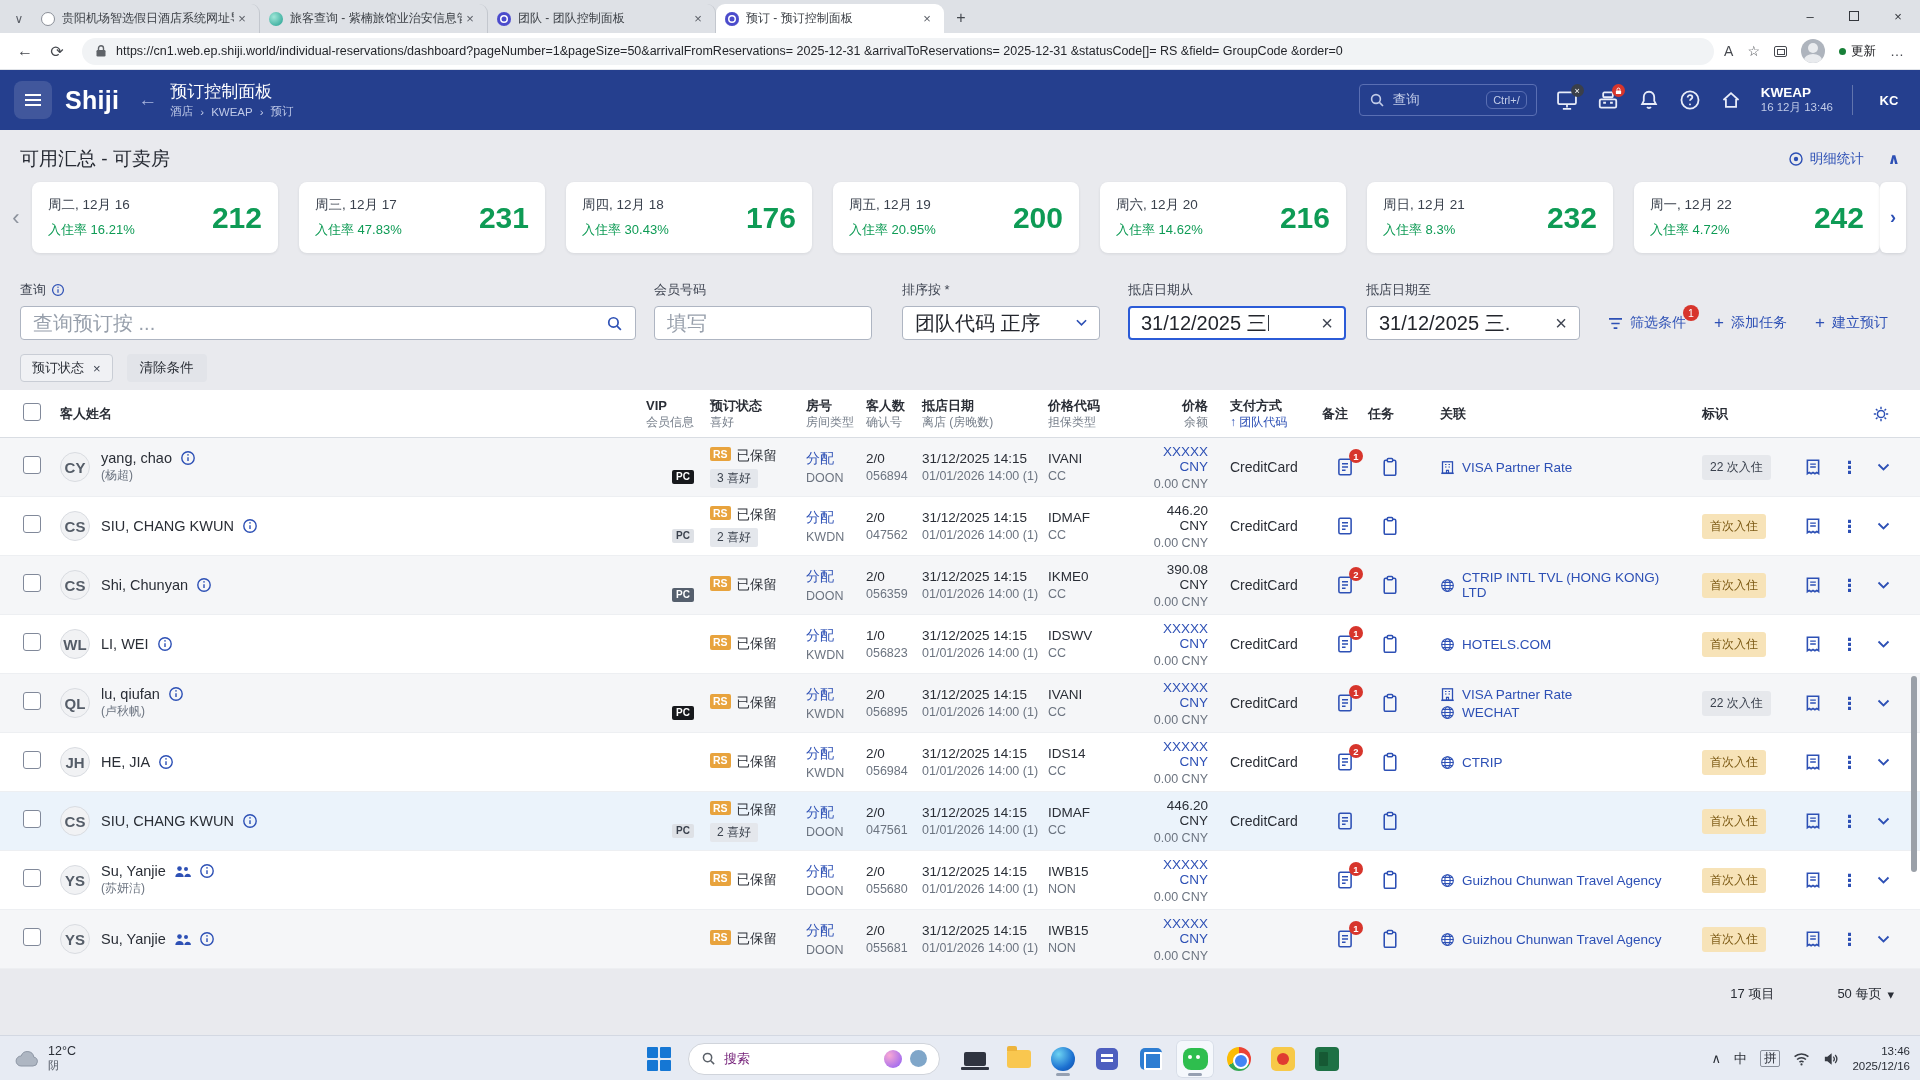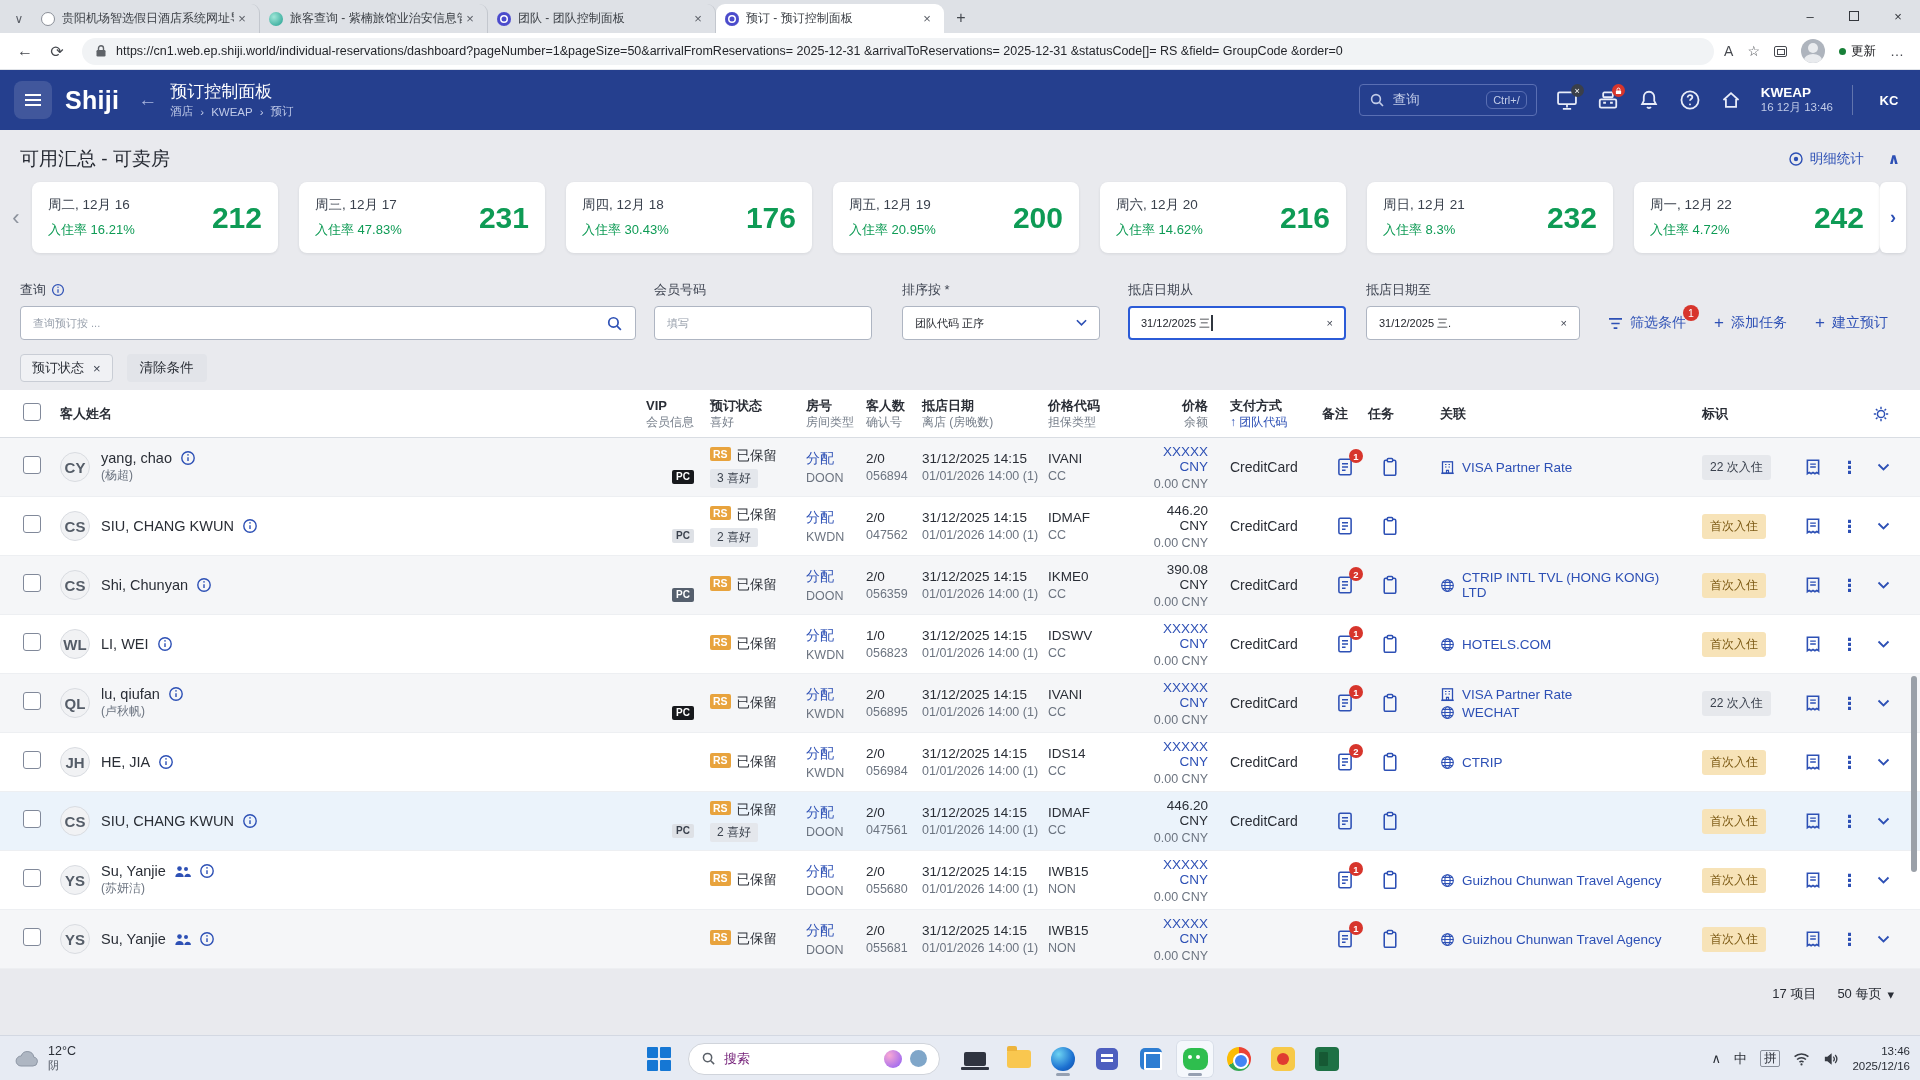--- a/index.html
+++ b/index.html
@@ -65,21 +65,21 @@
 .card{width:246px;height:71px;background:#fff;border-radius:8px;box-shadow:0 1px 3px rgba(25,30,40,.09);display:flex;align-items:center;padding:0 16px}
 .card-day{font-size:13.5px;color:#3A414D;margin-bottom:7px}
 .card-occ{font-size:13px;color:#0E9B55}
 .card-l{flex:1}
 .card-num{font-size:30px;font-weight:700;color:#0E9B55}
 .car-right{position:absolute;right:14px;top:0;width:26px;height:71px;background:#fff;border-radius:6px;box-shadow:0 1px 3px rgba(25,30,40,.12);display:flex;align-items:center;justify-content:center;color:#2D50B5;font-size:18px;font-weight:700}
 
 .filters{display:flex;padding:0 20px;margin-top:28px;align-items:flex-end}
 .f{display:flex;flex-direction:column;gap:7px}
 .flabel{font-size:13px;color:#3F4552;display:flex;gap:5px;align-items:center}
-.inp{height:34px;border:1px solid #AEB5C2;border-radius:4px;background:#fff;display:flex;align-items:center;padding:0 12px;font-size:11px;color:#23262D}
+.inp{height:34px;border:1px solid #AEB5C2;border-radius:4px;background:#fff;display:flex;align-items:center;padding:0 12px;font-size:20px;color:#23262D}
 .inp .phx{color:#98A0AC}
 .inp.focus{border:2px solid #2B5BD7;padding:0 11px}
 .caret-i{width:1.5px;height:16px;background:#30363F;margin-left:1px}
 .tail{margin-left:auto;display:flex;align-items:center;color:#3F4552}
 .filter-actions{display:flex;align-items:center;gap:28px;margin-left:28px;height:34px}
 .act-btn{color:#2D50B5;font-size:14px;display:flex;align-items:center;gap:7px;position:relative;font-weight:500;white-space:nowrap}
 .redbadge{position:absolute;top:-9px;right:-13px;min-width:16px;height:16px;border-radius:50%;background:#D7352C;color:#fff;font-size:10.5px;display:flex;align-items:center;justify-content:center}
 .chips{display:flex;gap:14px;padding:0 20px;margin-top:14px;align-items:center}
 .chip{height:28px;background:#F0F1F4;border:1px solid #C9CDD5;border-radius:4px;display:flex;align-items:center;padding:0 11px;font-size:13px;color:#2A2E36;gap:9px}
 .chip .x{font-size:13px;color:#3F4552}
@@ -125,21 +125,21 @@
 .nbadge{position:absolute;top:-8px;right:-9px;min-width:14px;height:14px;border-radius:50%;background:#D7352C;color:#fff;font-size:9.5px;font-weight:700;display:flex;align-items:center;justify-content:center;padding:0 2px}
 .c-rel{padding-left:28px;display:flex;flex-direction:column;gap:3px;justify-content:center}
 .relrow{display:flex;align-items:center;gap:7px;color:#2D50B5;font-size:13.5px}
 .c-tag{padding-left:24px}
 .tag{display:inline-block;font-size:12px;padding:4px 8px;border-radius:3px;white-space:nowrap}
 .tag-gray{background:#E6E8EC;color:#3A414D}
 .tag-amber{background:#F7E3B8;color:#7C5A14}
 .c-act{display:flex;align-items:center;gap:19px;padding-left:8px;color:#2D50B5}
 .th.c-act{justify-content:flex-end;padding-right:8px}
 .dotsv{font-size:17px;font-weight:700;letter-spacing:0;color:#2D50B5;line-height:1}
-.tfoot{display:flex;justify-content:flex-end;align-items:center;gap:21px;padding:16px 26px 0;font-size:13px;color:#2A2E36}
+.tfoot{display:flex;justify-content:flex-end;align-items:center;gap:63px;padding:16px 26px 0;font-size:13px;color:#2A2E36}
 .perpage{display:flex;align-items:center;gap:6px}
 
 .taskbar{position:absolute;bottom:0;left:0;right:0;height:45px;background:#E7EBF3;border-top:1px solid #D3D8E2}
 .weather{position:absolute;left:6px;top:0;height:45px;display:flex;align-items:center;gap:8px;padding:0 8px}
 .wtxt{line-height:1.2}
 .wtemp{font-size:12.5px;color:#2A2E36}
 .wcond{font-size:11px;color:#545B66}
 .centercluster{position:absolute;left:640px;top:0;height:45px;display:flex;align-items:center;gap:10px}
 .startico{width:24px;height:24px;display:grid;grid-template-columns:11px 11px;grid-template-rows:11px 11px;gap:2px}
 .startico i{background:#1577D4;border-radius:1px}

